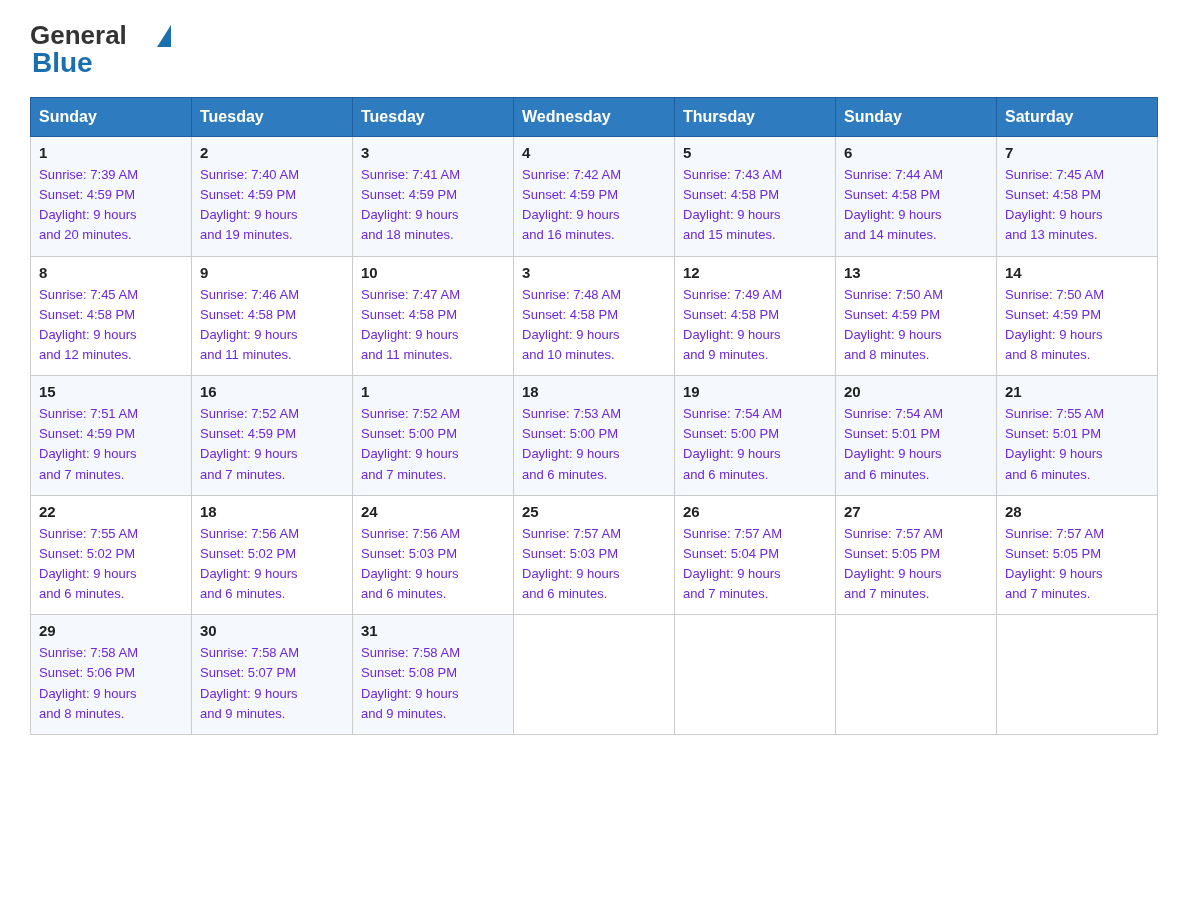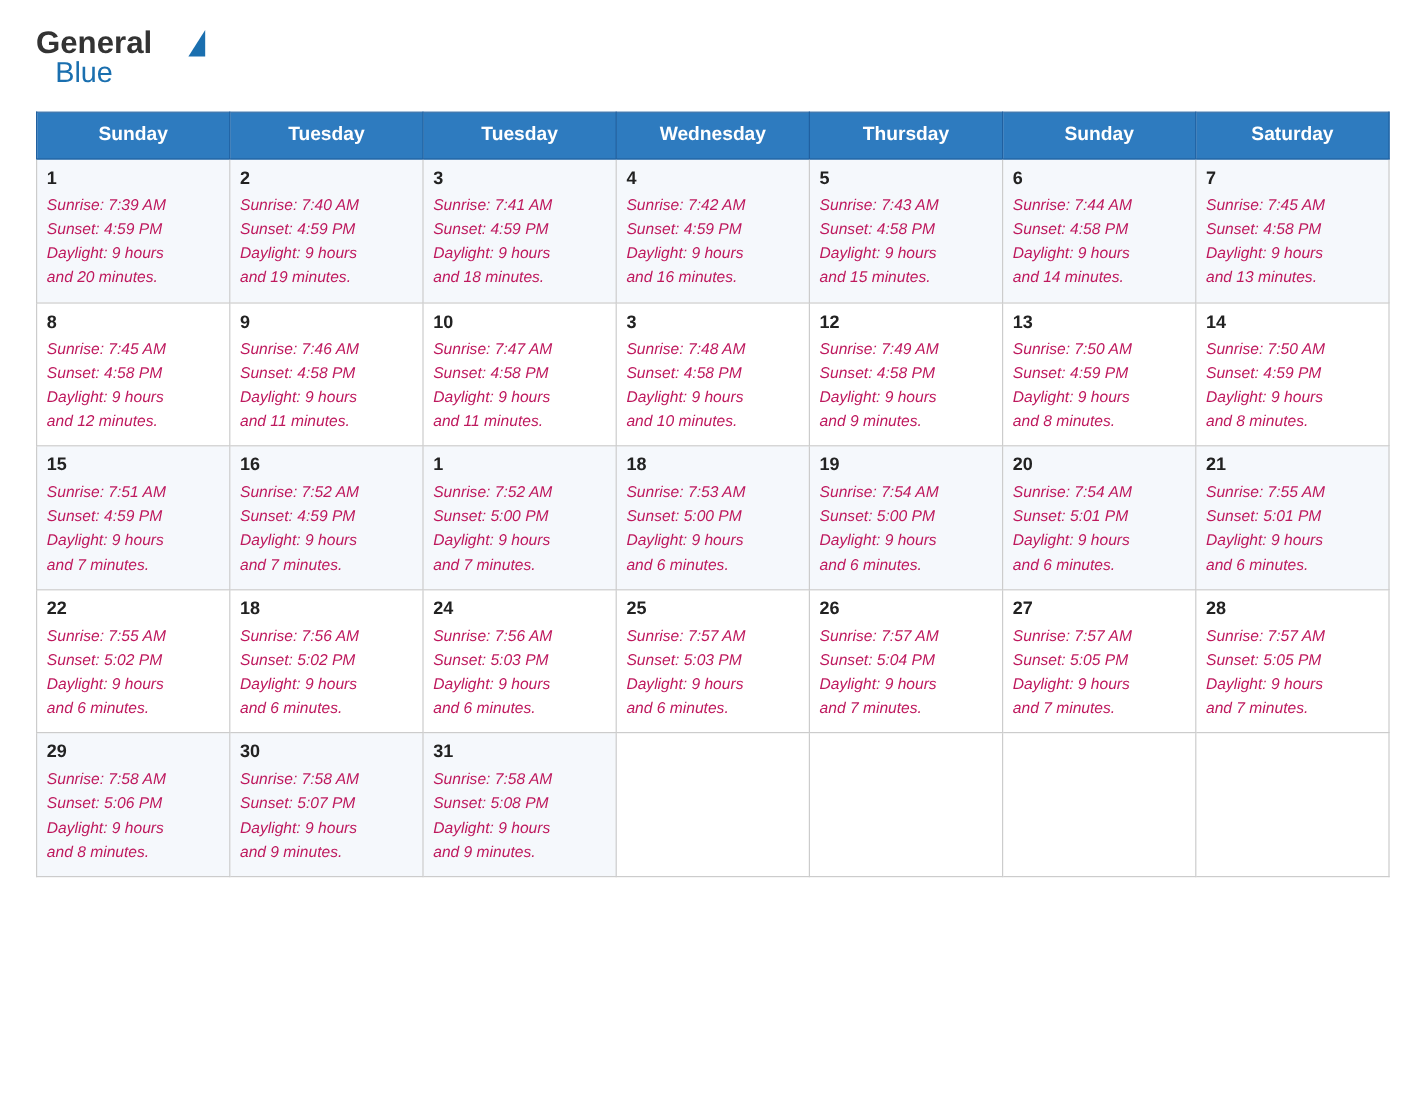--- a/index.html
+++ b/index.html
@@ -54,21 +54,21 @@
     table {
       width: 100%;
       border-collapse: collapse;
       table-layout: fixed;
     }
     thead tr th {
       background-color: #2e7bbf;
       color: #fff;
       font-size: 16px;
       padding: 10px 8px;
-      text-align: center;
+      text-align: left;
       border: 1px solid #2060a0;
     }
     tbody tr td {
       vertical-align: top;
       padding: 7px 8px 10px 8px;
       border: 1px solid #ccc;
       font-size: 13.5px;
       color: #222;
       min-height: 90px;
       height: 110px;
@@ -77,30 +77,29 @@
     tbody tr:nth-child(even) td { background: #fff; }
     .day-num {
       font-size: 15px;
       font-weight: bold;
       margin-bottom: 4px;
       display: block;
     }
     .day-info {
       font-size: 13px;
       line-height: 1.55;
-      color: #be185d;
-      font-style: italic;
+      color: #6d28d9;
     }
     .empty-cell { background: #fff !important; }
     .logo-line2 {
-      font-size: 24px;
-      font-weight: normal;
+      font-size: 28px;
+      font-weight: bold;
       color: #1a6faf;
       margin-top: -4px;
-      margin-left: 16px;
+      margin-left: 2px;
     }
   </style>
 </head>
 <body>
 
 <div class="header">
   <div class="logo">
     <div class="logo-text">
       <span class="logo-general">General</span>
       <span class="logo-triangle"></span>

